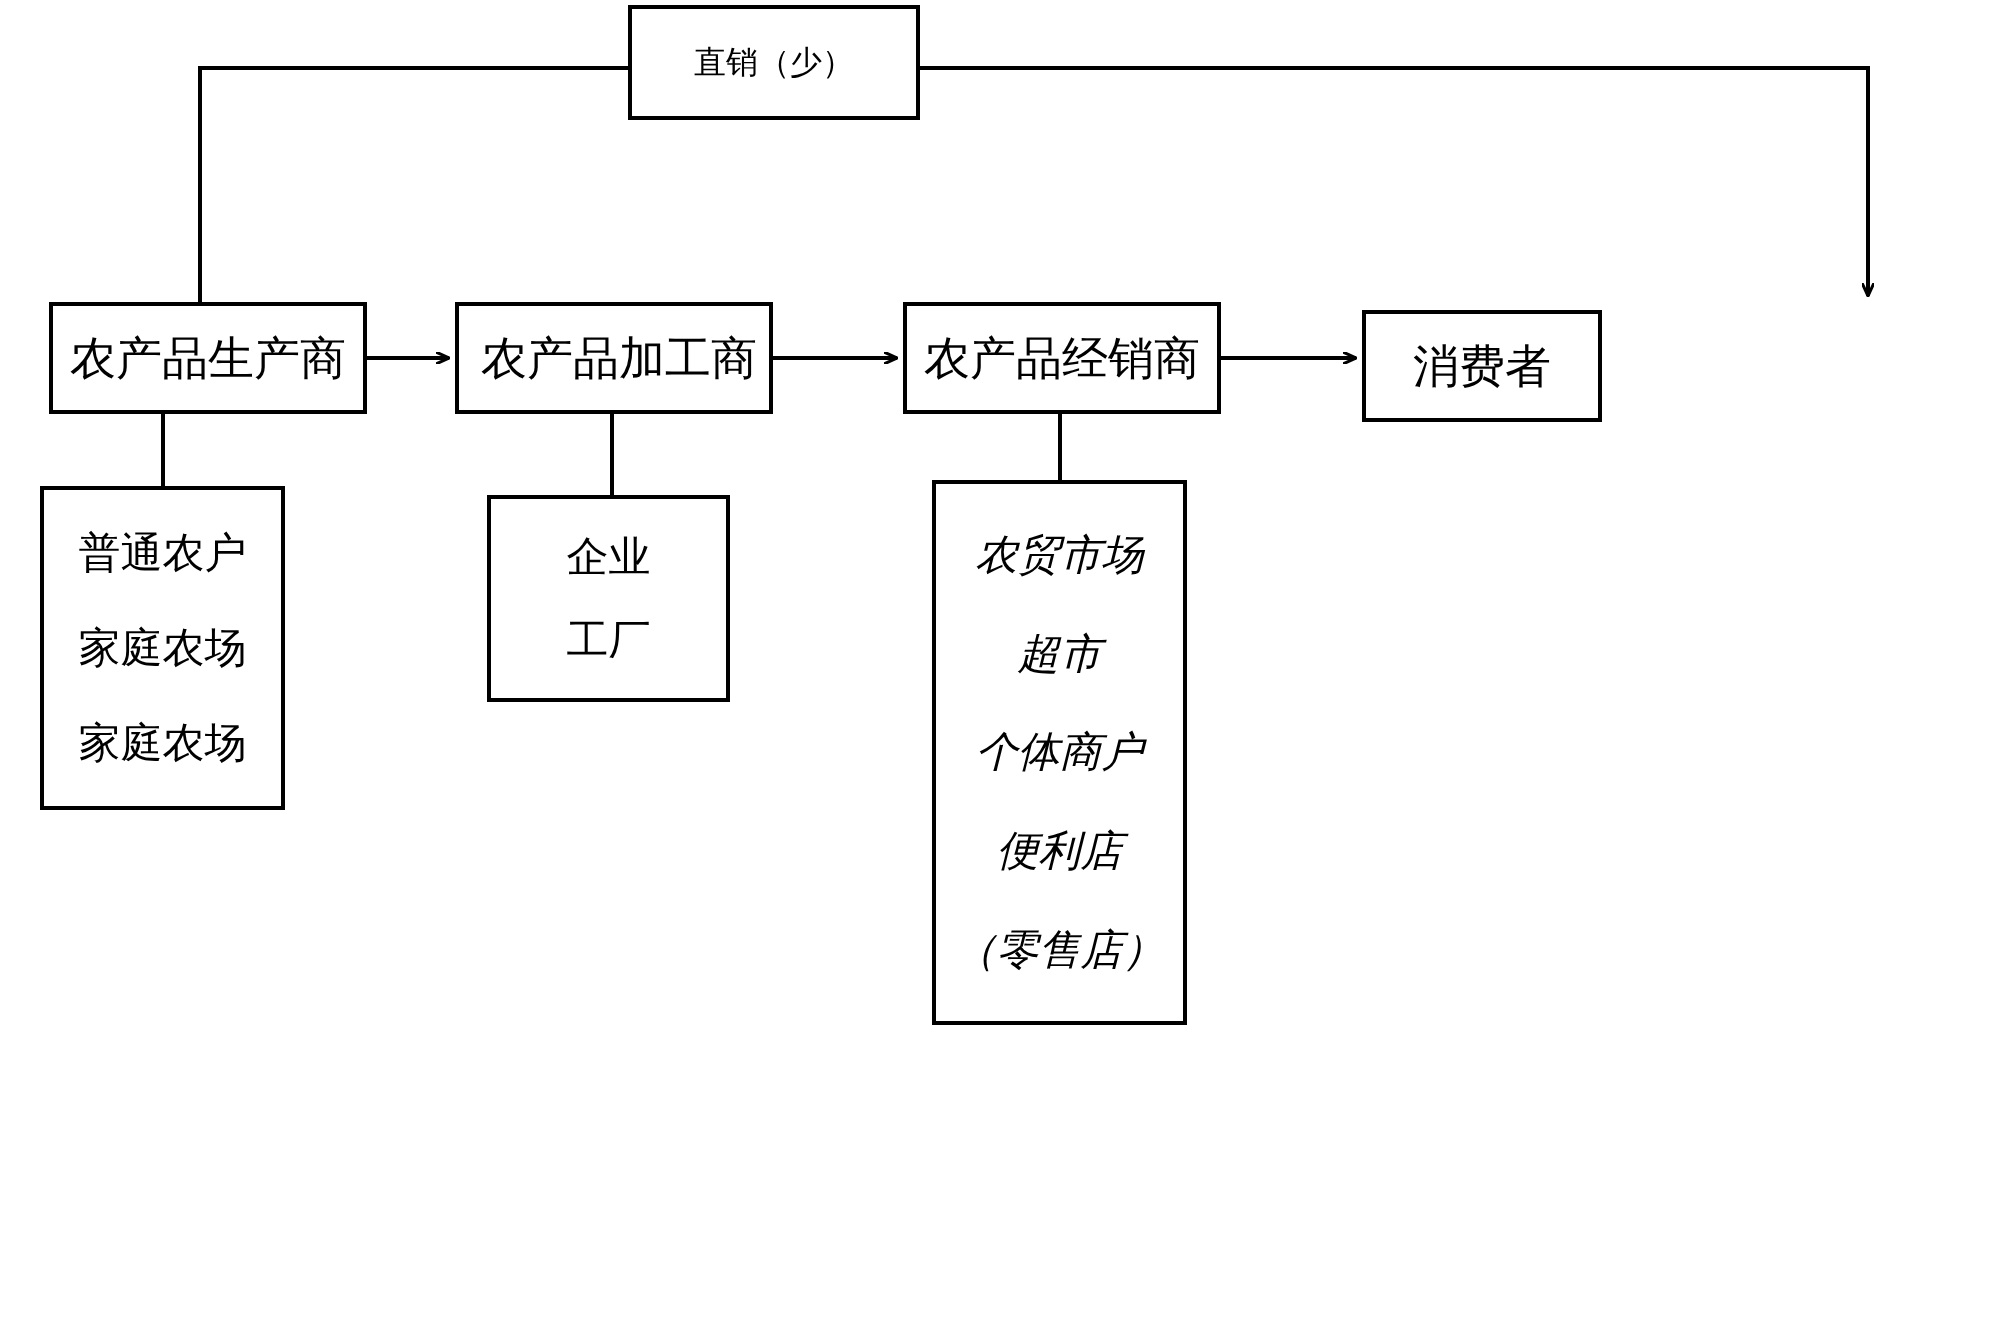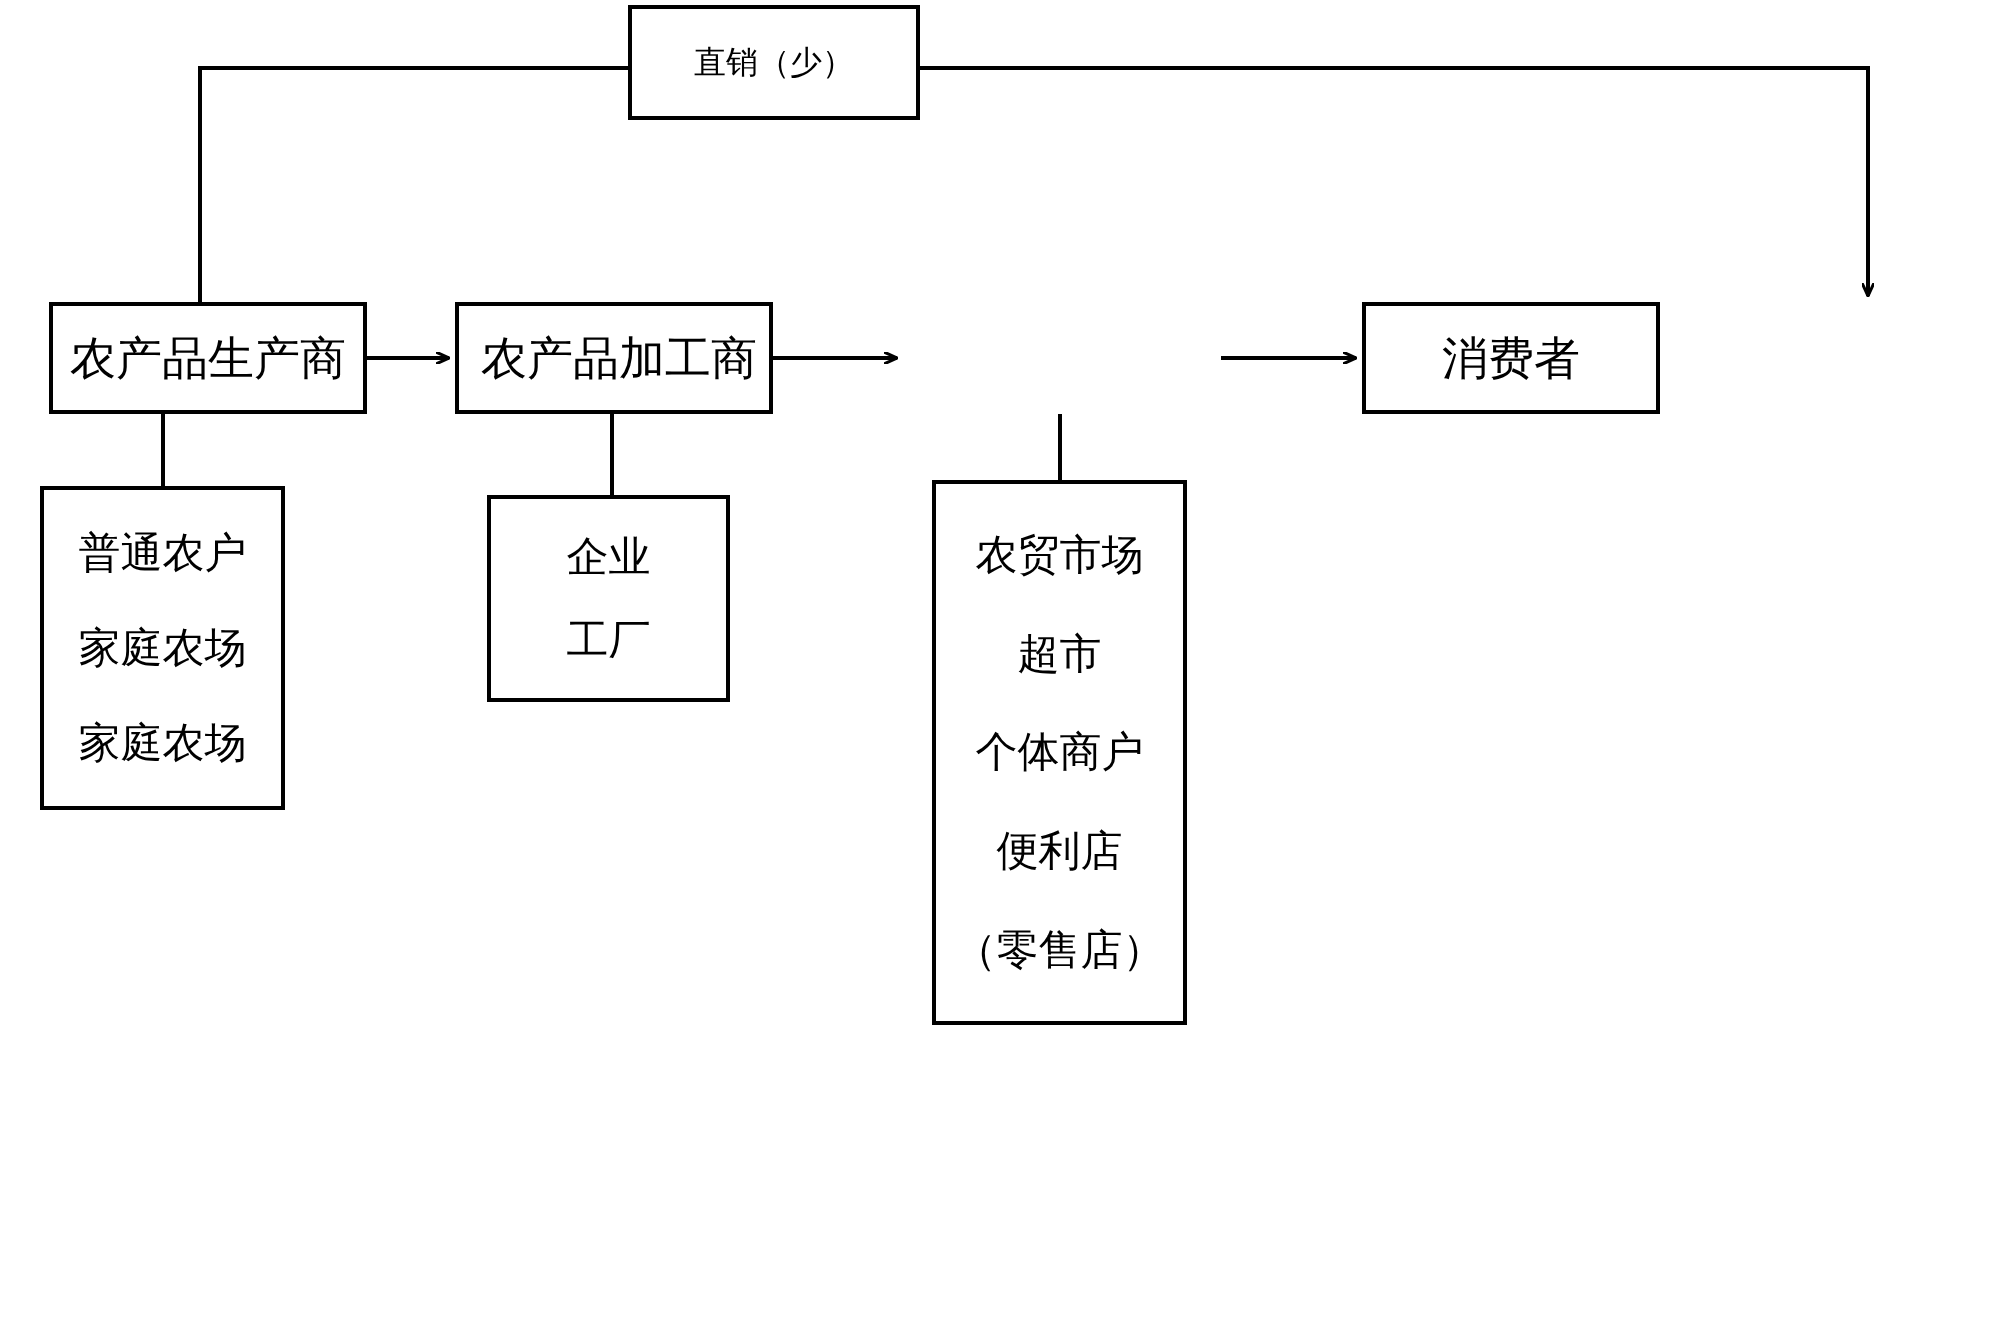--- a/index.html
+++ b/index.html
@@ -55,21 +55,21 @@
   }
   
   .chain-node {
     top: 302px;
     height: 112px;
     font-size: 46px;
   }
   #node-producer   { left: 5px;    width: 318px; margin-left: 44px; }
   #node-processor  { left: 455px;  width: 318px; padding-left: 10px; }
   #node-distributor{ left: 903px;  width: 318px; }
-  #node-consumer   { left: 1362px; width: 298px; }
+  #node-consumer   { left: 1362px; width: 240px; margin-top: 8px; }
 
   
   #node-producer-detail {
     left: 40px;
     top: 486px;
     width: 245px;
     height: 324px;
     font-size: 42px;
     justify-content: space-around;
     padding: 16px 0;
@@ -86,21 +86,21 @@
   }
   #node-distributor-detail {
     left: 932px;
     top: 480px;
     width: 255px;
     height: 545px;
     font-size: 42px;
     justify-content: space-around;
     padding: 22px 0;
   }
-  #node-distributor-detail .line { line-height: 1.15; }
+  #node-distributor-detail .line { line-height: 1.15; font-style: italic; }
 </style>
 </head>
 <body>
 
 <div id="canvas">
 
   <svg id="edge-layer" viewBox="0 0 2000 1321" width="2000" height="1321" xmlns="http://www.w3.org/2000/svg">
     <defs>
       <marker id="arrowhead" markerWidth="14" markerHeight="12" refX="13" refY="6" orient="auto" markerUnits="userSpaceOnUse">
         <path d="M0,0 L13,6 L0,12" fill="none" stroke="#000000" stroke-width="3"></path>
@@ -129,20 +129,23 @@
   </div>
 
   <div class="node chain-node" id="node-producer">
     <span class="line">农产品生产商</span>
   </div>
 
   <div class="node chain-node" id="node-processor">
     <span class="line">农产品加工商</span>
   </div>
 
+  <div class="node chain-node" id="node-distributor">
+    <span class="line">农产品经销商</span>
+  </div>
 
   <div class="node chain-node" id="node-consumer">
     <span class="line">消费者</span>
   </div>
 
   <div class="node" id="node-producer-detail">
     <span class="line">普通农户</span>
     <span class="line">家庭农场</span>
     <span class="line">家庭农场</span>
   </div>

